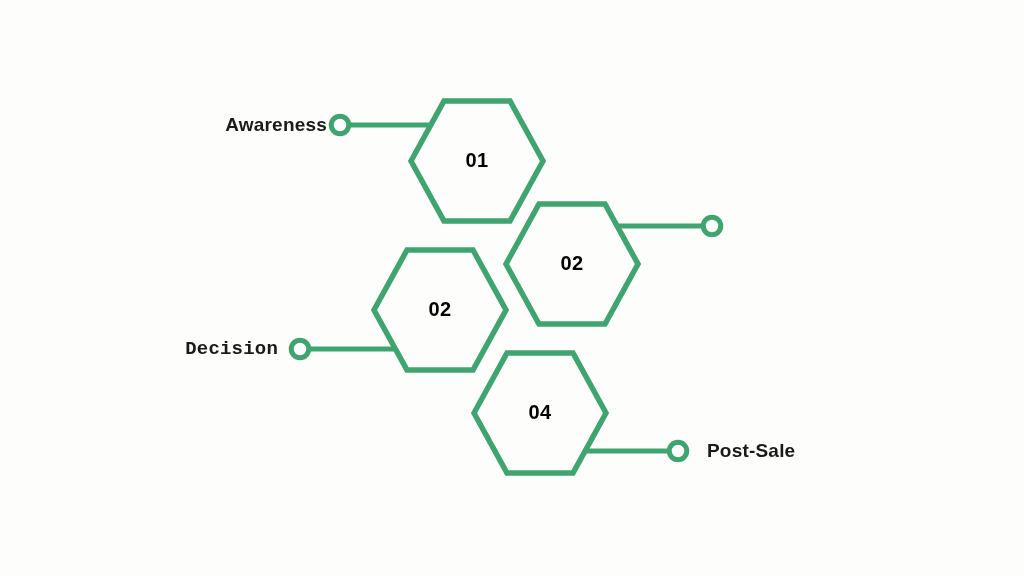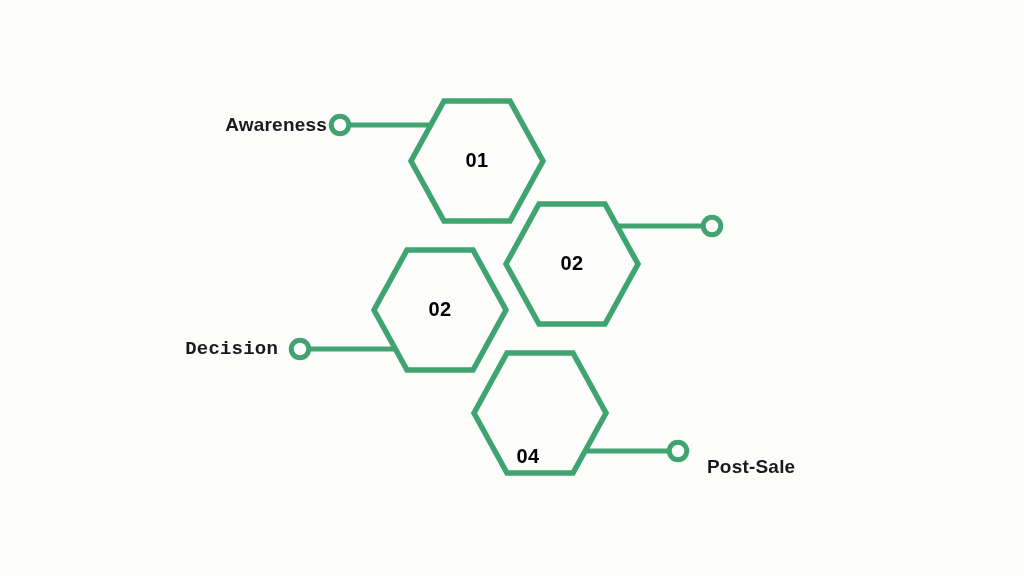--- a/index.html
+++ b/index.html
@@ -32,25 +32,25 @@
     transform: translate(-50%, -52%);
     font-size: 20px;
     font-weight: 700;
     letter-spacing: 0.5px;
     color: #000000;
     white-space: nowrap;
   }
   .label-awareness     { top: 125px; right: 697px; }
   .label-consideration { top: 226px; left: 738px; }
   .label-decision      { top: 349px; right: 746px; font-family: Liberation Mono, monospace; }
-  .label-postsale      { top: 451px; left: 707px; margin-top: 16px; }
+  .label-postsale      { top: 451px; left: 707px; }
   .num-01 { left: 477px; top: 161px; }
   .num-02 { left: 572px; top: 264px; }
   .num-03 { left: 440px; top: 310px; }
-  .num-04 { left: 528px; top: 413px; margin-top: 44px; }
+  .num-04 { left: 540px; top: 413px; }
 </style>
 </head>
 <body>
 
 <div class="canvas">
 
   <svg width="1024" height="576" viewBox="0 0 1024 576">
     <g stroke="#3FA46F" fill="none">
 
       <g>

